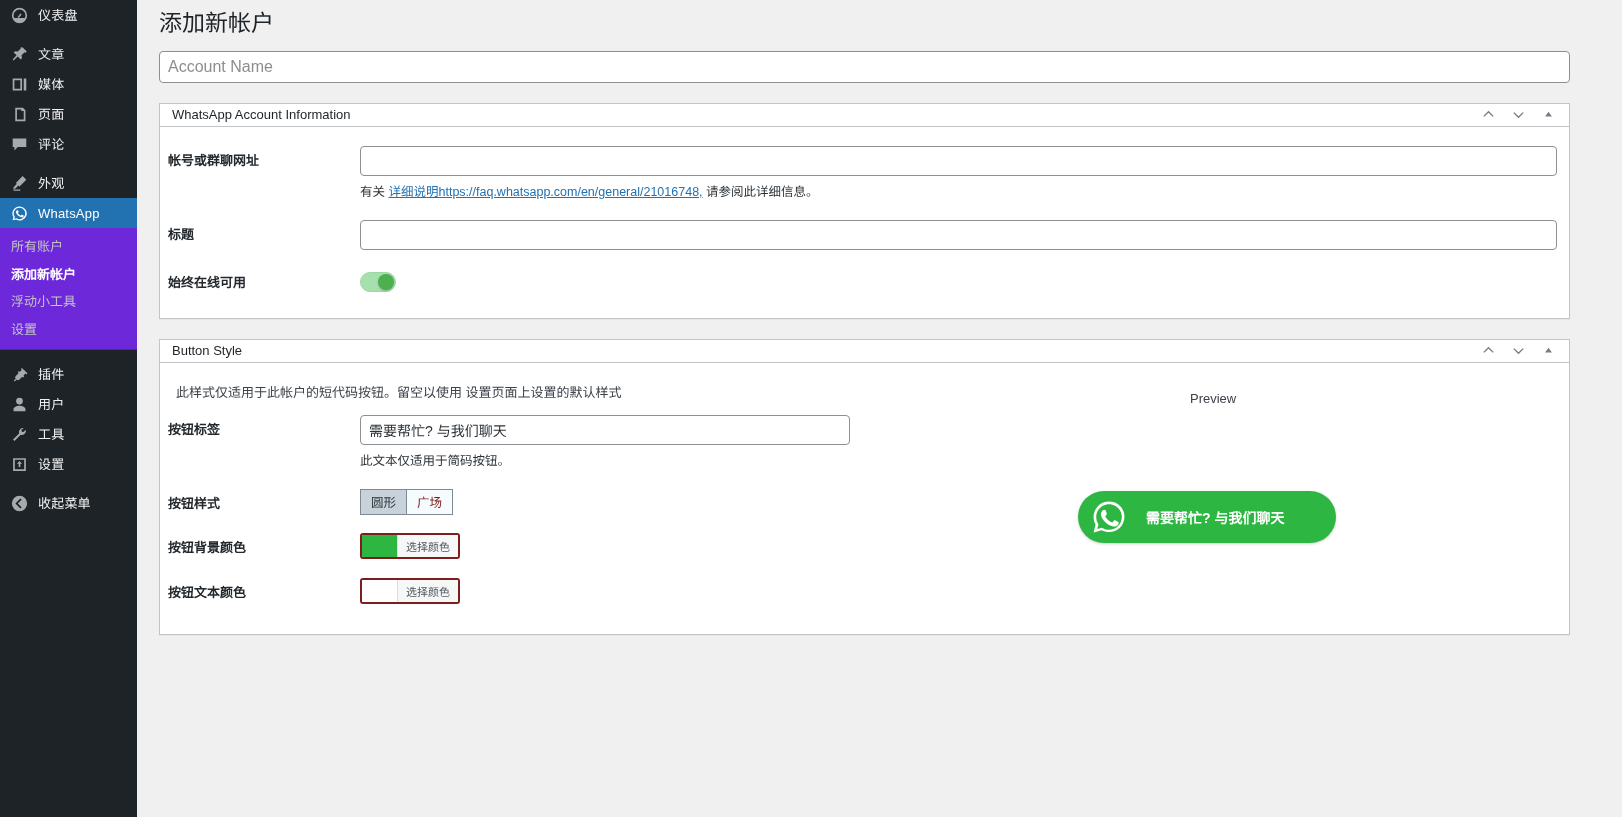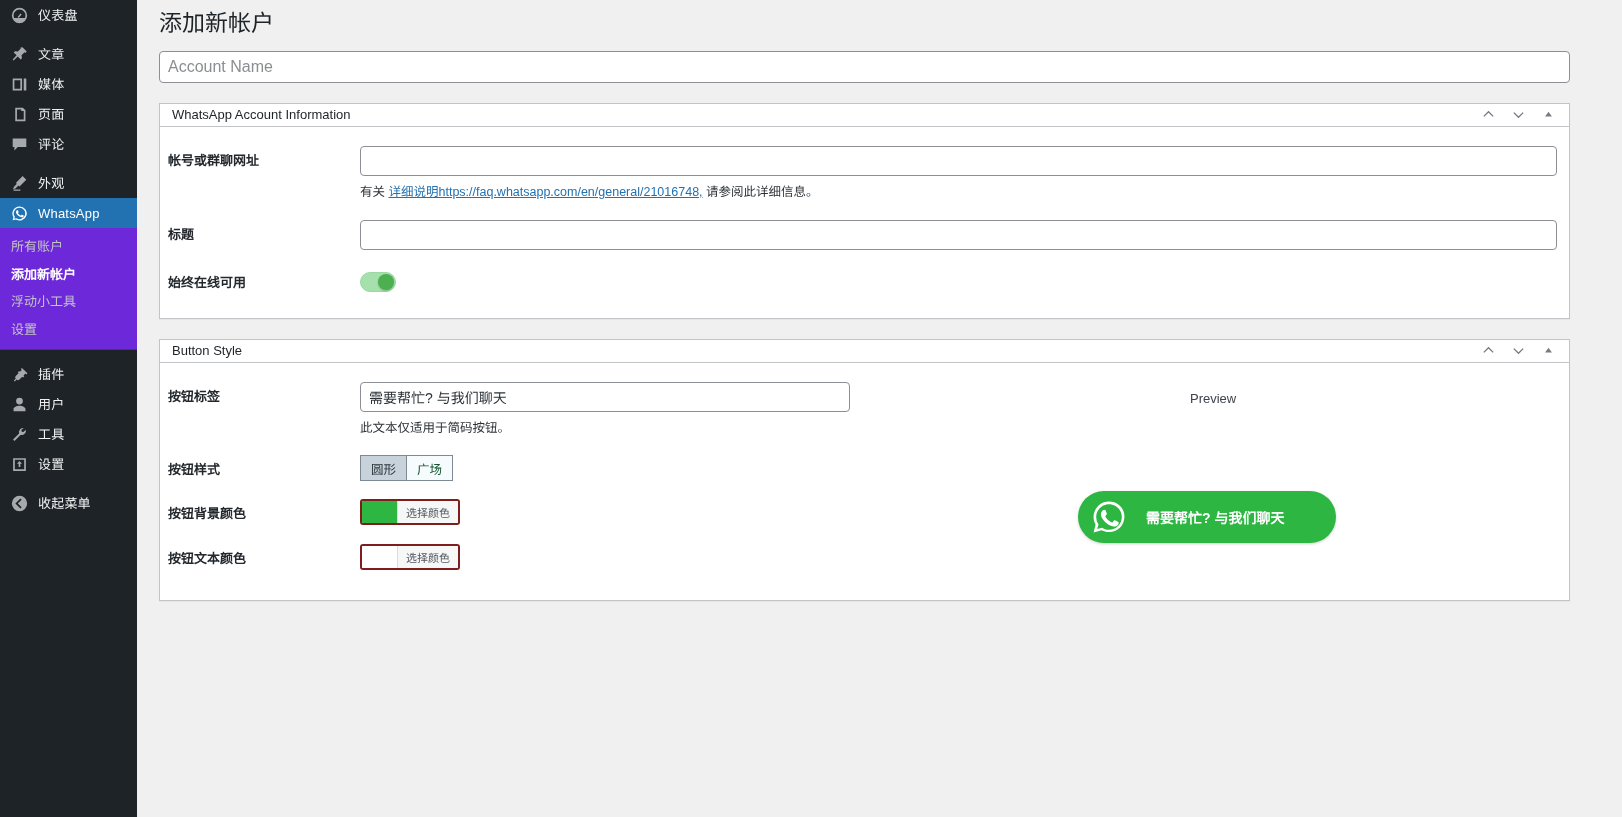--- a/index.html
+++ b/index.html
@@ -259,21 +259,21 @@
     margin-left: 18px;
     white-space: nowrap;
   }
 
   .btn-group { display: inline-flex; }
   .seg-btn {
     min-width: 43px;
     height: 26px;
     padding: 0 10px;
     font-size: 12.5px;
-    color: #14532d;
+    color: #7f1d1d;
     background: #f6fbfe;
     border: 1px solid #7e8993;
     cursor: pointer;
     display: inline-flex;
     align-items: center;
     justify-content: center;
     font-family: "Liberation Sans", "DejaVu Sans", sans-serif;
   }
   .seg-btn + .seg-btn { border-left: none; }
   .seg-btn.active { background: #c7d2da; color: #2c3338; }
@@ -512,20 +512,21 @@
             <button class="handle-btn order-toggle">
               <svg viewBox="0 0 16 16">
                   <path d="M8 4l5 7H3z" fill="currentColor"></path>
                 </svg>
             </button>
           </div>
         </div>
 
         <div class="bs-inside">
 
+          <div class="bs-note">此样式仅适用于此帐户的短代码按钮。留空以使用 设置页面上设置的默认样式</div>
 
           <div class="preview-label">Preview</div>
 
           <div class="preview-btn" style="background: rgb(45, 183, 66);">
             <span class="wa-mark">
               <svg viewBox="0 0 32 32">
                   <path d="M16 3C8.8 3 3 8.8 3 16c0 2.3.6 4.5 1.7 6.4L3 29l6.8-1.8c1.8 1 3.9 1.5 6.2 1.5 7.2 0 13-5.8 13-13S23.2 3 16 3zm0 2.2c6 0 10.8 4.8 10.8 10.8S22 26.8 16 26.8c-2 0-3.9-.6-5.5-1.6l-.4-.2-4 1.1 1.1-3.9-.3-.4a10.7 10.7 0 01-1.7-5.8C5.2 10 10 5.2 16 5.2zm-4.5 5c-.3 0-.7.1-1 .5-.4.4-1.3 1.3-1.3 3.1s1.3 3.6 1.5 3.8c.2.3 2.6 4 6.3 5.5 3.1 1.2 3.7 1 4.4.9.7-.1 2.2-.9 2.5-1.8.3-.9.3-1.6.2-1.8l-.8-.5s-1.9-1-2.3-1.1c-.3-.1-.5-.2-.8.2l-1.1 1.4c-.2.2-.4.3-.7.1-.4-.2-1.7-.6-3.2-2-1.2-1.1-2-2.4-2.2-2.8-.2-.4 0-.6.2-.8l.6-.7c.2-.2.2-.4.3-.6.1-.2 0-.5 0-.7l-1-2.4c-.3-.6-.5-.5-.8-.5h-.5z"></path>
                 </svg>
             </span>
             <span class="pv-text">需要帮忙? 与我们聊天</span>

